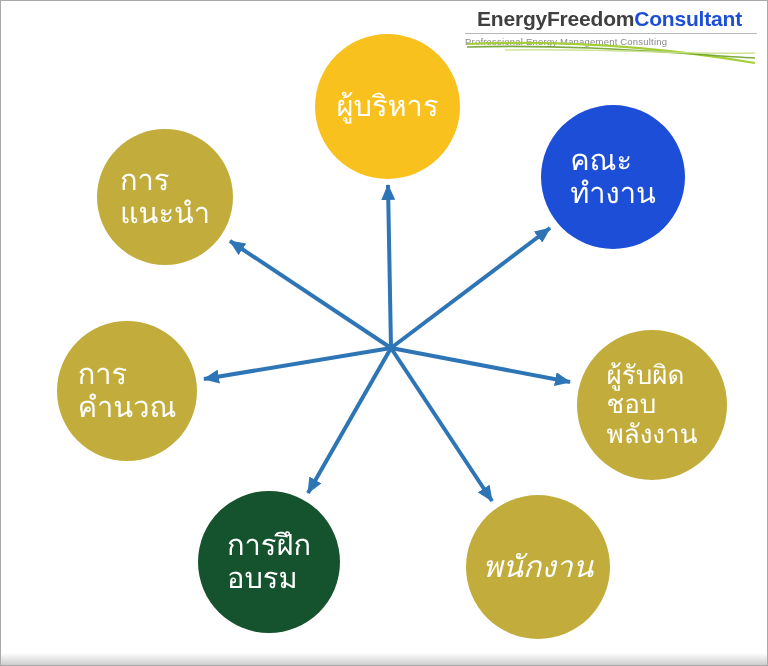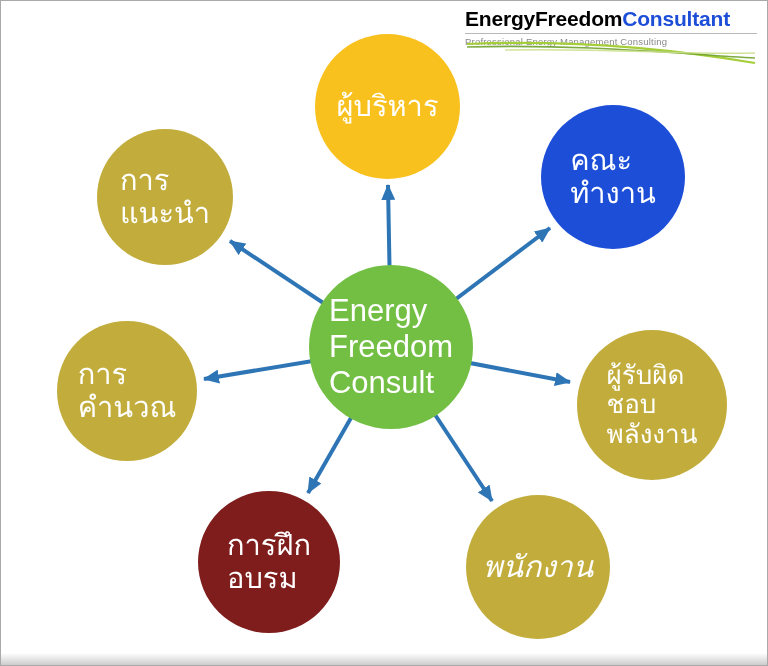--- a/index.html
+++ b/index.html
@@ -14,21 +14,21 @@
     border:1px solid #a9a9a9;
     box-sizing:border-box;
     overflow:hidden;
   }
   
   .logo{
     position:absolute;top:6px;right:10px;width:292px;
     text-align:left;z-index:5;
   }
   .brand{font-size:21px;font-weight:bold;line-height:1.1;letter-spacing:-0.2px;}
-  .brand-green{color:#000000;}
+  .brand-green{color:#404040;margin-left:12px;}
   .brand-dark{color:#1d4ed8;}
   .logo-rule{border-top:1px solid #b8b8b8;margin:3px 0 2px 0;}
   .tagline{font-size:9.5px;color:#8a8a8a;letter-spacing:0.2px;}
   .swoosh{position:absolute;left:0;top:34px;width:292px;height:24px;}
   
   .arrows{position:absolute;left:0;top:0;z-index:1;pointer-events:none;}
   .arrows line{stroke:var(--arrow);stroke-width:4;}
   
   .node{
     position:absolute;border-radius:50%;
@@ -78,32 +78,29 @@
     </defs>
     <line x1="390" y1="347" x2="387" y2="184" marker-end="url(#ah)"></line>
     <line x1="390" y1="347" x2="549" y2="227" marker-end="url(#ah)"></line>
     <line x1="390" y1="347" x2="569" y2="381" marker-end="url(#ah)"></line>
     <line x1="390" y1="347" x2="491" y2="500" marker-end="url(#ah)"></line>
     <line x1="390" y1="347" x2="307" y2="492" marker-end="url(#ah)"></line>
     <line x1="390" y1="347" x2="203" y2="378" marker-end="url(#ah)"></line>
     <line x1="390" y1="347" x2="229" y2="240" marker-end="url(#ah)"></line>
   </svg>
 
-  <div class="node center-node" style="background: rgb(114, 191, 68);">Energy
-Freedom
-Consult</div>
 
   <div class="node n-exec" style="background: rgb(249, 193, 30);">ผู้บริหาร</div>
   <div class="node n-work" style="background: #1d4ed8;">คณะ
 ทำงาน</div>
   <div class="node n-resp" style="background: rgb(194, 173, 60);">ผู้รับผิด
 ชอบ
 พลังงาน</div>
   <div class="node n-emp" style="background: rgb(194, 173, 60);">พนักงาน</div>
-  <div class="node n-train" style="background: #7f1d1d;">การฝึก
+  <div class="node n-train" style="background: #14532d;">การฝึก
 อบรม</div>
   <div class="node n-calc" style="background: rgb(194, 173, 60);">การ
 คำนวณ</div>
   <div class="node n-reco" style="background: rgb(194, 173, 60);">การ
 แนะนำ</div>
 
   <div class="bottom-shade"></div>
 </div>
 
 </body></html>

